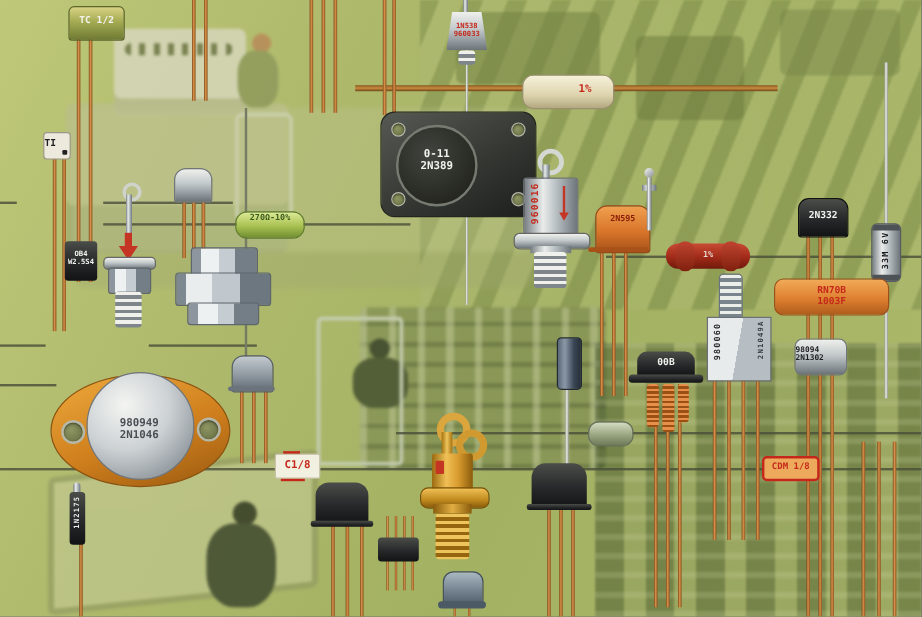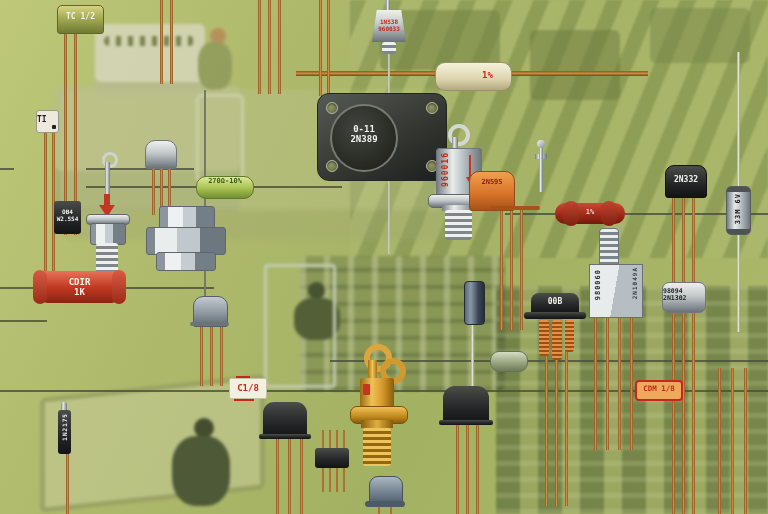--- a/index.html
+++ b/index.html
@@ -173,28 +173,32 @@
     <div class="abs hexn" style="left:13px;top:0;width:54px;height:22px;"></div>
     <div class="abs hexn" style="left:0;top:21px;width:78px;height:26px;background:linear-gradient(90deg,#7e8890 0 10%,#e9edee 10% 38%,#c0c8cd 38% 68%,#6d7780 68% 100%);"></div>
     <div class="abs hexn" style="left:10px;top:46px;width:58px;height:17px;"></div>
   </div>
 
   <div class="comp" style="left:196px;top:176px;width:56px;height:21px;border-radius:10px;
        background:linear-gradient(180deg,#dcea96 0%,#a8c050 55%,#718f34 100%);border:1px solid #5e7a2c;">
     <div style="color:#3a5a1c;font-size:7px;font-weight:bold;text-align:center;margin-top:0;font-family:'DejaVu Sans Mono',monospace;">270Ω-10%</div>
   </div>
 
-  <div class="comp" style="left:33px;top:271px;width:93px;height:32px;border-radius:15px;
-       background:linear-gradient(180deg,#e8735a 0%,#c23a22 50%,#8e2113 100%);">
-    <div class="abs" style="left:0;top:-1px;width:14px;height:34px;border-radius:8px;background:linear-gradient(180deg,#d95b43,#9c2a16);"></div>
-    <div class="abs" style="right:0;top:-1px;width:14px;height:34px;border-radius:8px;background:linear-gradient(180deg,#d95b43,#9c2a16);"></div>
-    <div class="wtxt" style="font-size:9px;margin-top:6px;">CDIR</div>
-    <div class="wtxt" style="font-size:9px;">1K</div>
-  </div>
-
+
+  <div class="comp" style="left:42px;top:308px;width:150px;height:100px;">
+    <div class="abs" style="left:0;top:4px;width:148px;height:92px;border-radius:50%;
+         background:linear-gradient(160deg,#eda93c 0%,#cf7f1d 55%,#9a5a10 100%);border:1px solid #8a5210;"></div>
+    <div class="abs hole" style="left:9px;top:42px;width:16px;height:16px;"></div>
+    <div class="abs hole" style="left:122px;top:40px;width:16px;height:16px;"></div>
+    <div class="abs dome" style="left:30px;top:2px;width:88px;height:88px;"></div>
+    <div class="abs" style="left:38px;top:40px;width:72px;text-align:center;color:#4a4f55;font-weight:bold;font-size:9px;font-family:'DejaVu Sans Mono',monospace;line-height:1.15;">
+      <div>980949</div>
+      <div>2N1046</div>
+    </div>
+  </div>
 
   <div class="comp silver" style="left:145px;top:140px;width:30px;height:27px;border-radius:10px 10px 3px 3px;border:1px solid #70767a;"></div>
 
   <div class="comp" style="left:193px;top:296px;width:33px;height:29px;border-radius:10px 10px 2px 2px;
        background:linear-gradient(180deg,#c3cad0 0%,#8a949c 60%,#5f6870 100%);border:1px solid #565e66;"></div>
   <div class="comp" style="left:190px;top:322px;width:39px;height:4px;background:#6b747c;border-radius:2px;"></div>
 
   <div class="comp" style="left:317px;top:93px;width:89px;height:86px;border-radius:12px;
        background:linear-gradient(150deg,#565a54 0%,#343732 55%,#1d1f1c 100%);border:1px solid #23251f;padding-left:39px;">
     <div class="abs hole" style="left:8px;top:8px;width:10px;height:10px;border-width:1px;"></div>
@@ -228,21 +232,21 @@
     <div class="abs silver-v" style="left:10px;top:24px;width:44px;height:48px;border-radius:3px;border:1px solid #70767a;">
       <div class="rtxt vtext" style="position:absolute;left:4px;top:3px;font-size:8px;">960016</div>
       <div class="abs" style="right:10px;top:6px;width:2px;height:24px;background:#c43524;"></div>
       <div class="abs" style="right:7px;top:28px;width:0;height:0;border-left:4px solid transparent;border-right:4px solid transparent;border-top:7px solid #c43524;"></div>
     </div>
     <div class="abs silver" style="left:2px;top:70px;width:62px;height:12px;border-radius:5px;border:1px solid #666;"></div>
     <div class="abs silver-v" style="left:16px;top:81px;width:34px;height:6px;"></div>
     <div class="abs thread" style="left:19px;top:86px;width:27px;height:30px;"></div>
   </div>
 
-  <div class="comp" style="left:469px;top:171px;width:44px;height:38px;border-radius:10px 10px 3px 3px;
+  <div class="comp" style="left:496px;top:171px;width:44px;height:38px;border-radius:10px 10px 3px 3px;
        background:linear-gradient(180deg,#f0a050 0%,#d8752a 55%,#a8521a 100%);border:1px solid #94491a;">
     <div style="color:#8a1d08;font-size:7px;font-weight:bold;text-align:center;margin-top:6px;font-family:'DejaVu Sans Mono',monospace;">2N595</div>
   </div>
   <div class="comp" style="left:490px;top:206px;width:50px;height:4px;background:#a8521a;border-radius:2px;"></div>
 
   <div class="comp" style="left:533px;top:140px;width:16px;height:52px;">
     <div class="abs" style="left:4px;top:0;width:8px;height:8px;border-radius:50%;background:linear-gradient(140deg,#f0f2ee,#8a9096);"></div>
     <div class="abs silver-v" style="left:2px;top:14px;width:12px;height:5px;"></div>
     <div class="abs silver-v" style="left:6px;top:8px;width:4px;height:44px;"></div>
   </div>
@@ -257,20 +261,25 @@
   <div class="comp blackbody" style="left:665px;top:165px;width:40px;height:31px;border-radius:9px 9px 3px 3px;border:1px solid #111;">
     <div class="wtxt" style="font-size:8px;margin-top:9px;">2N332</div>
   </div>
 
   <div class="comp silver-v" style="left:726px;top:186px;width:23px;height:47px;border-radius:5px;border:1px solid #565c60;">
     <div class="abs" style="left:0;top:0;width:100%;height:5px;background:#4c5256;border-radius:4px 4px 0 0;"></div>
     <div class="abs" style="left:0;bottom:0;width:100%;height:5px;background:#4c5256;border-radius:0 0 4px 4px;"></div>
     <div class="vtext" style="position:absolute;left:7px;top:6px;color:#17181a;font-size:7px;font-weight:bold;font-family:'DejaVu Sans Mono',monospace;">33M 6V</div>
   </div>
 
+  <div class="comp" style="left:645px;top:232px;width:94px;height:29px;border-radius:8px;z-index:5;
+       background:linear-gradient(180deg,#f2aa58 0%,#dd8030 55%,#b05c1c 100%);border:1px solid #9a5018;">
+    <div class="rtxt" style="font-size:8px;margin-top:4px;">RN70B</div>
+    <div class="rtxt" style="font-size:8px;">1003F</div>
+  </div>
 
   <div class="comp" style="left:599px;top:228px;width:18px;height:42px;border-radius:4px;
        background:repeating-linear-gradient(180deg,#eceeea 0 3px,#79848c 3px 6px);border:1px solid #6a747c;"></div>
 
   <div class="comp" style="left:589px;top:264px;width:52px;height:52px;border:1px solid #6a7076;
        background:linear-gradient(100deg,#e8ebec 0 48%,#b6bec4 48% 100%);z-index:5;">
     <div class="vtext" style="position:absolute;left:4px;top:4px;color:#2a2c2e;font-size:7px;font-weight:bold;font-family:'DejaVu Sans Mono',monospace;">980060</div>
     <div class="vtext" style="position:absolute;right:4px;top:2px;color:#3a3e42;font-size:6px;font-weight:bold;font-family:'DejaVu Sans Mono',monospace;">2N1049A</div>
   </div>
 

